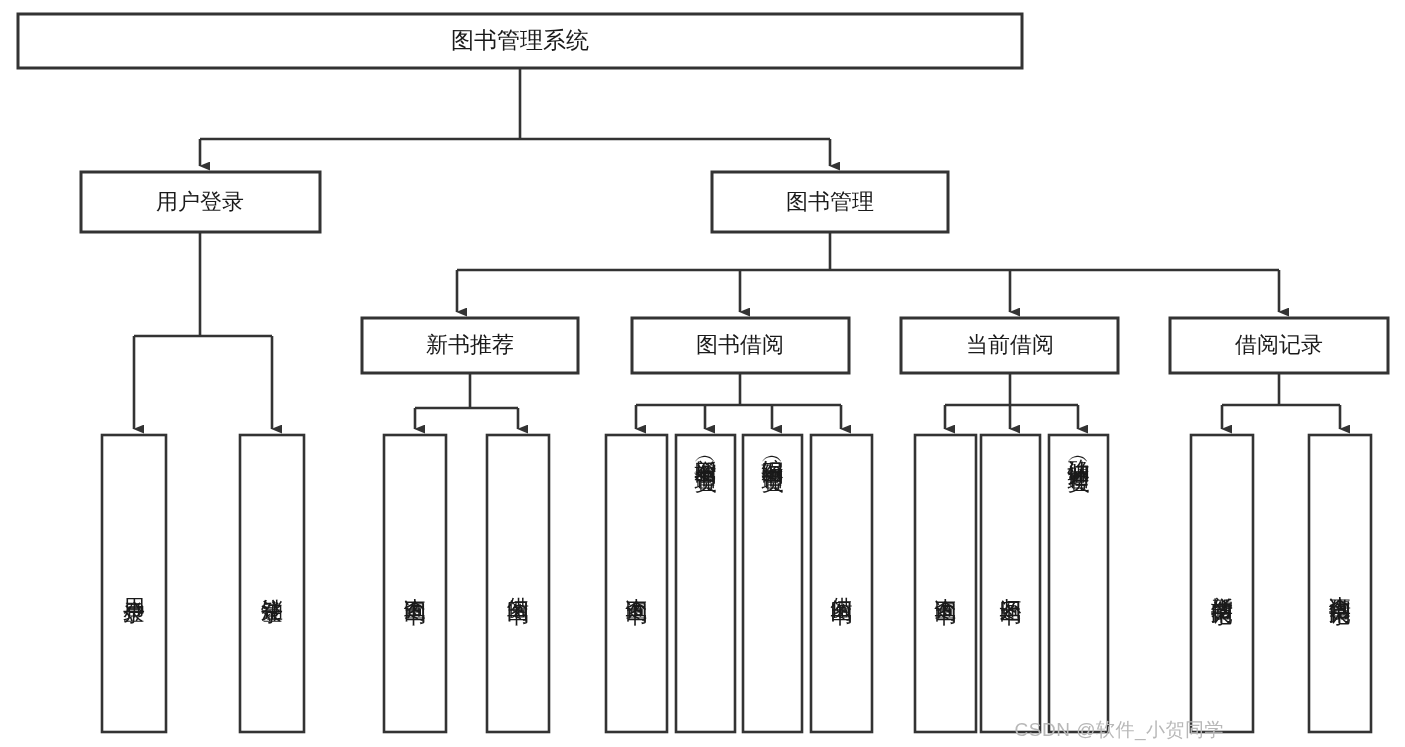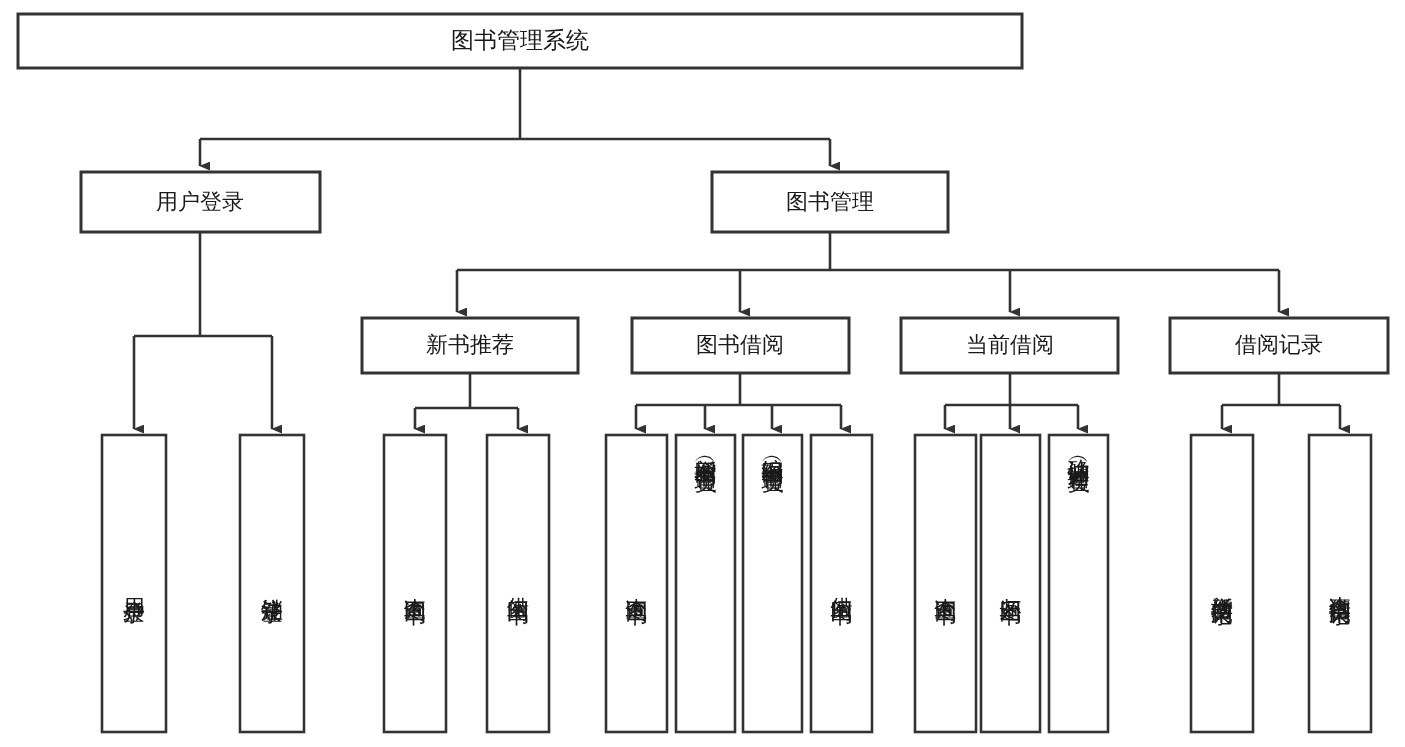--- a/index.html
+++ b/index.html
@@ -230,13 +230,14 @@
     <span class="leaf-label">确认归还（管理员）</span>
   </div>
 
   <div class="leaf-label-wrap" style="left:1191px; top:435px; width:62px; height:297px;">
     <span class="leaf-label">新增借阅记录</span>
   </div>
   <div class="leaf-label-wrap" style="left:1309px; top:435px; width:62px; height:297px;">
     <span class="leaf-label">查询借阅记录</span>
   </div>
 
+  <div class="watermark">CSDN @软件_小贺同学</div>
 </div>
 
 </body></html>

